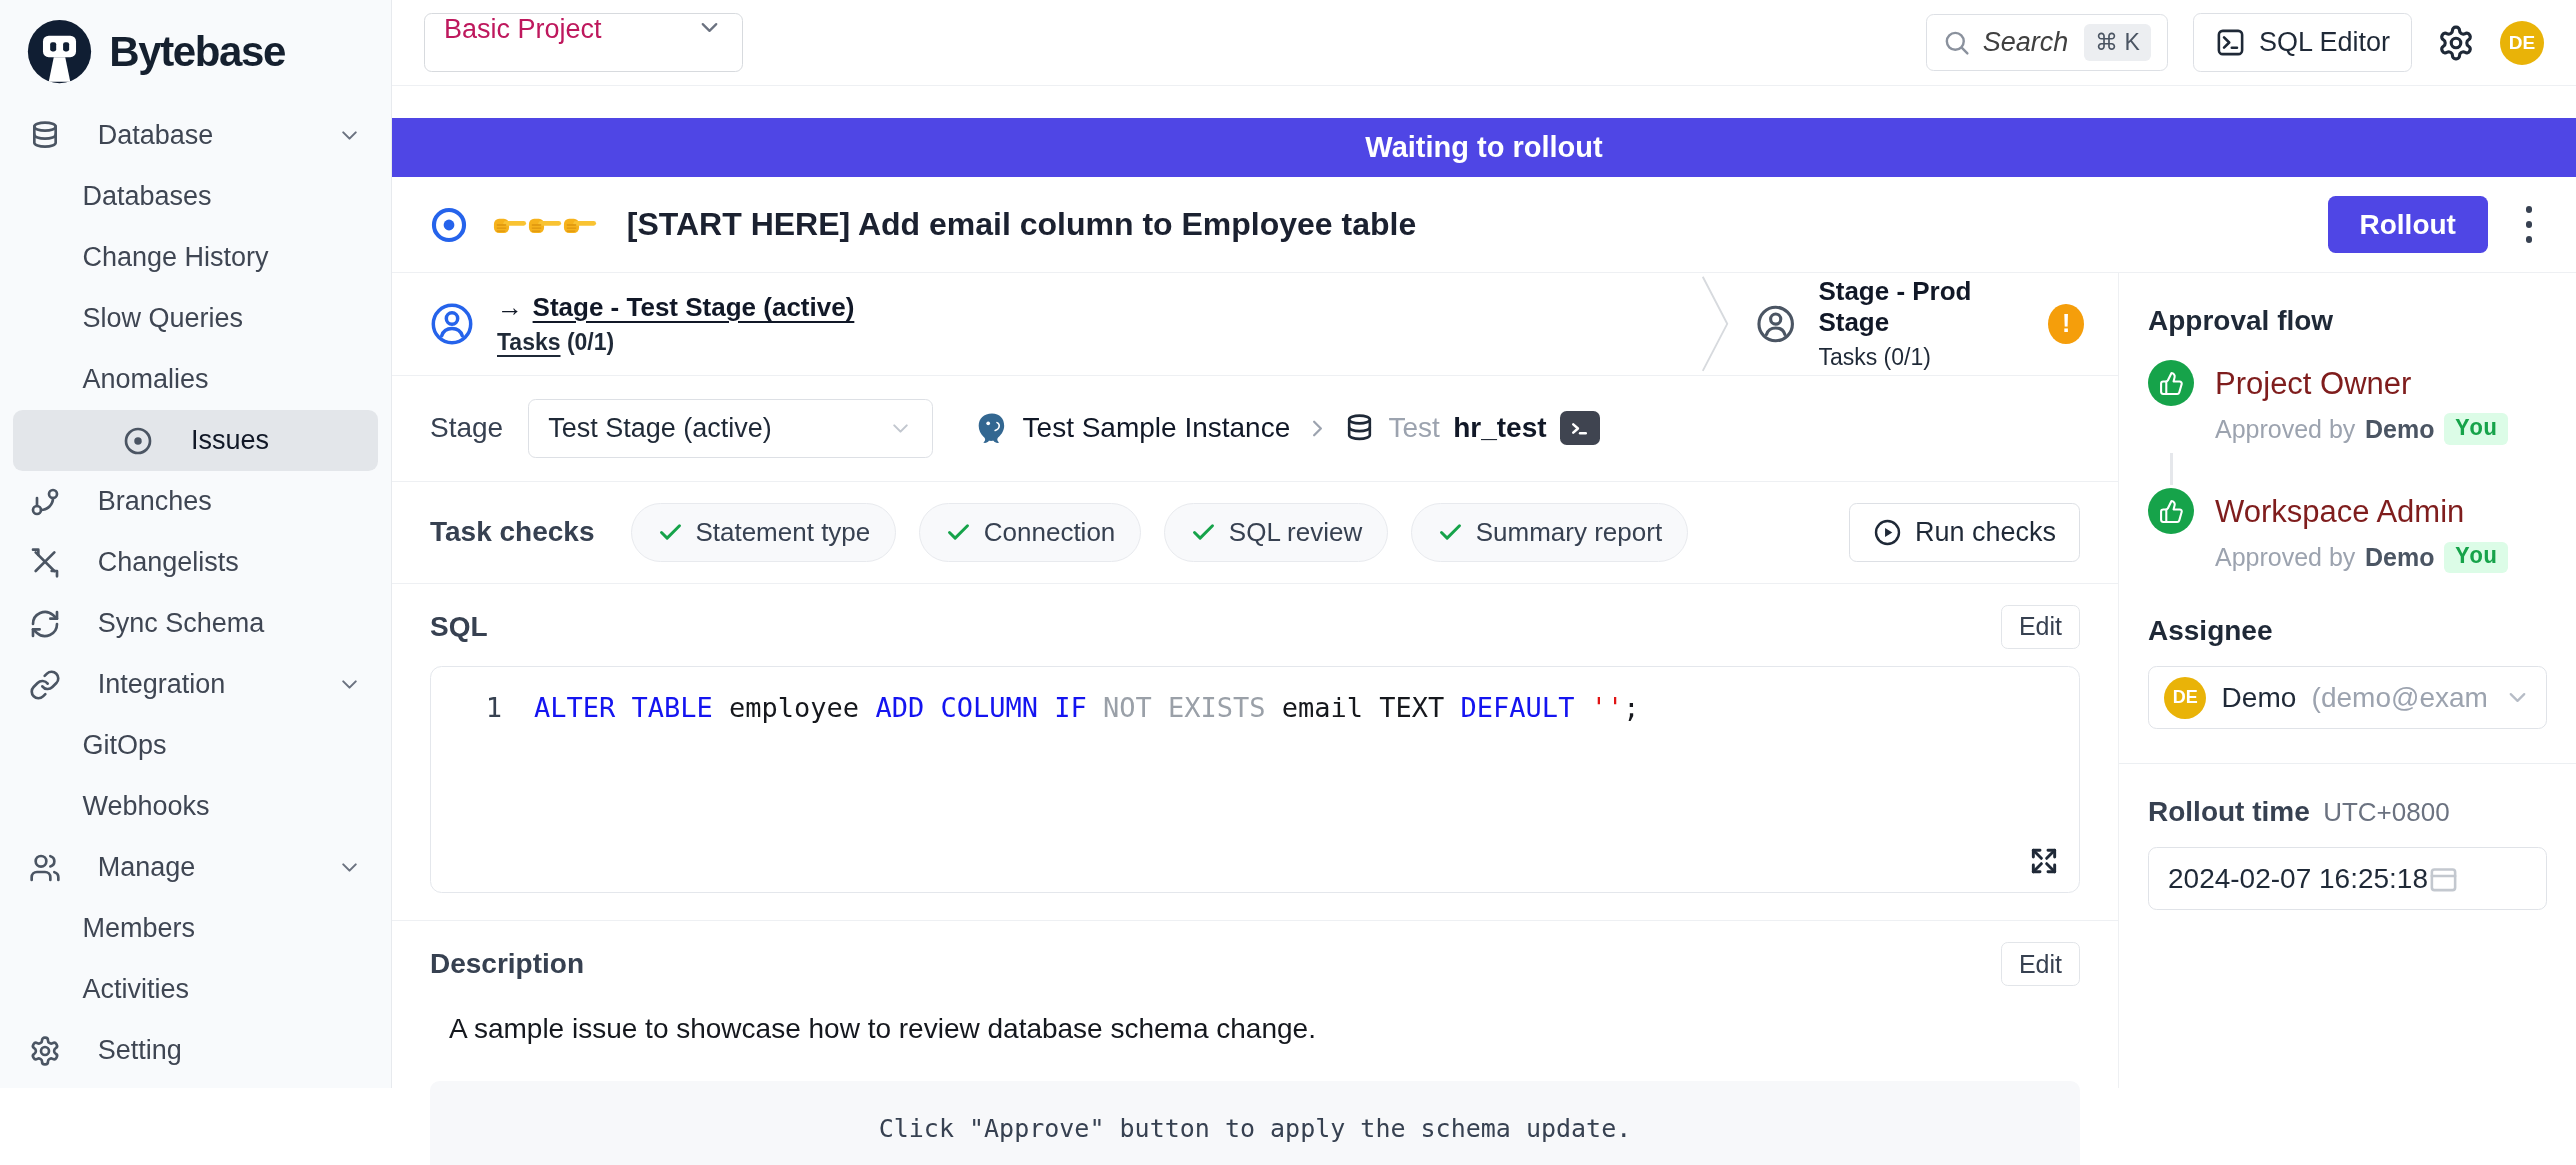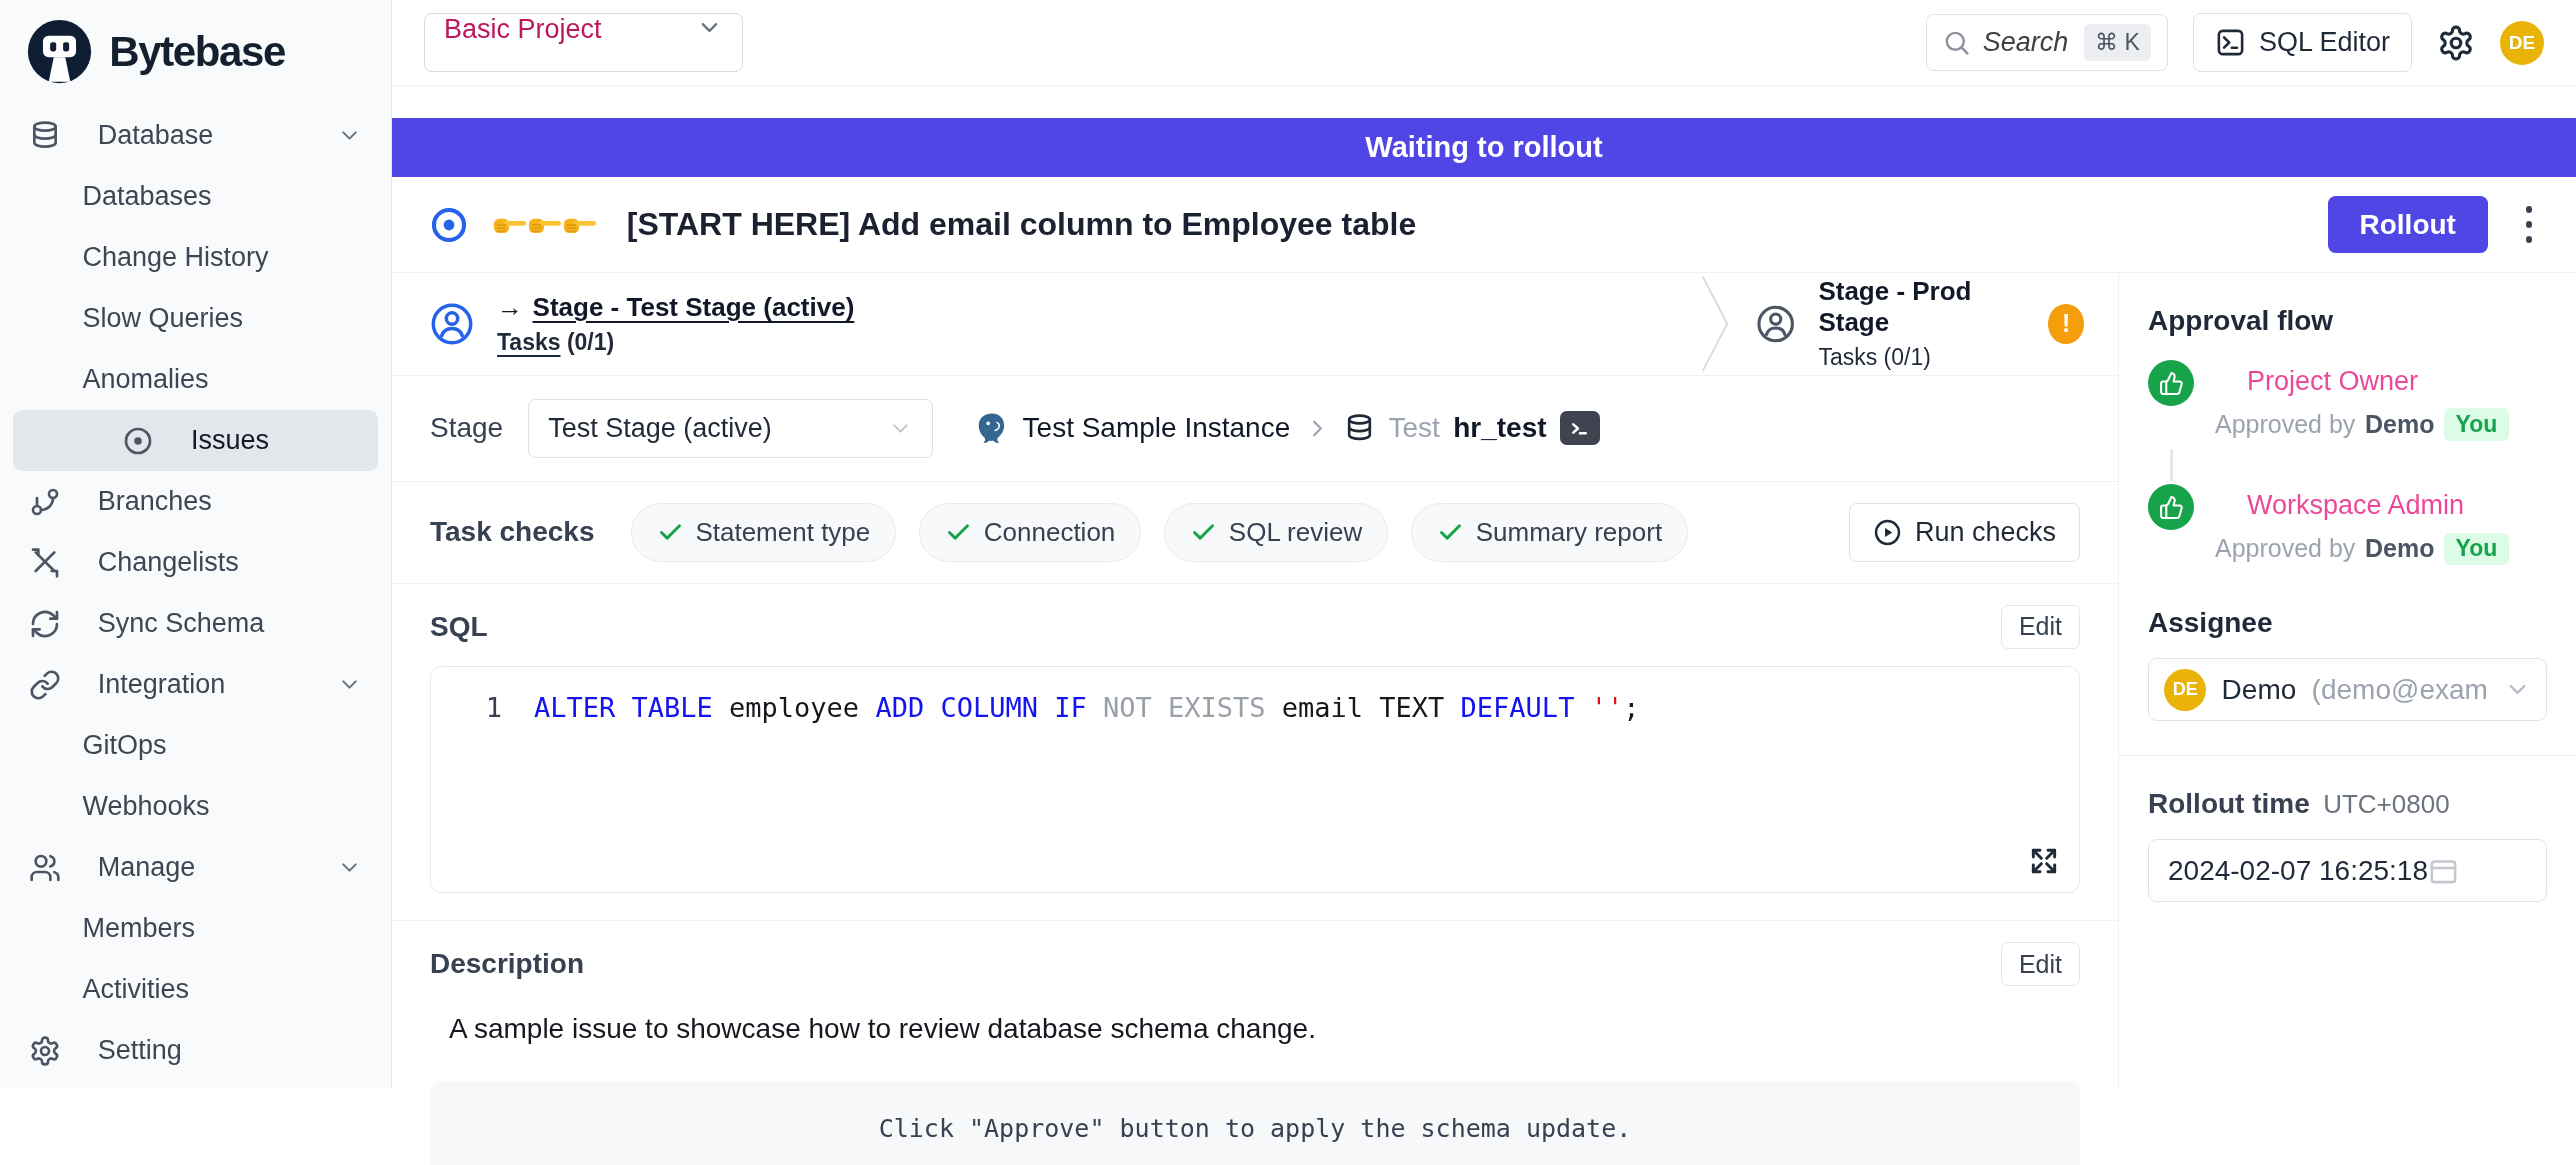--- a/index.html
+++ b/index.html
@@ -111,24 +111,24 @@
   .desc-section { margin-top:27px; border-top:1.9px solid #eef0f3; padding:21px 38px; }
   .desc-body { margin:27px 0 0 19px; font-size:28px; color:#15181e; }
   .note-box { margin-top:36px; background:#f7f8fa; border-radius:9.6px; height:94px; display:flex; align-items:center; justify-content:center; font-family:"DejaVu Sans Mono", monospace; font-size:25px; color:#374151; }
 
   
   .right-panel { width:457px; flex:0 0 457px; padding:32px 29px 0; }
   .rp-title { font-size:28px; font-weight:700; color:#1f2937; }
   .ap-step { display:flex; gap:21px; margin-top:23px; }
   .ap-ic { width:46px; height:46px; border-radius:50%; background:#16a34a; color:#fff; display:flex; align-items:center; justify-content:center; flex:0 0 46px; }
   .ap-ic svg { width:25px; height:25px; }
-  .ap-role { font-size:27px; color:#ec4899; padding-top:5.7px;margin-left:32px; }
+  .ap-role { font-size:31px; color:#7f1d1d; padding-top:5.7px; }
   .ap-by { margin-top:11.5px; font-size:25px; color:#9ca3af; display:flex; align-items:center; gap:9.6px; white-space:nowrap; }
   .ap-by b { color:#4b5563; font-weight:700; }
-  .you-pill { background:#dcfce7; color:#16a34a; font-weight:600; font-size:23px; border-radius:5.7px; padding:2.9px 11.5px; }
+  .you-pill { background:#dcfce7; color:#16a34a; font-weight:600; font-size:23px; border-radius:5.7px; padding:2.9px 11.5px;font-family:Liberation Mono, monospace; }
   .ap-connector { width:2.9px; height:32px; background:#e5e7eb; margin-left:22px; margin-top:7.6px; }
   .assignee-title { margin-top:42px; font-size:28px; font-weight:700; color:#1f2937; }
   .assignee-select { margin-top:19px; display:flex; align-items:center; gap:15.3px; height:63px; border:1.9px solid #e0e3e8; border-radius:8.6px; padding:0 15.3px; overflow:hidden; white-space:nowrap; cursor:pointer; background:#fff; }
   .assignee-select .av { width:42px; height:42px; border-radius:50%; background:#e9b308; color:#fff; font-size:18px; font-weight:700; display:flex; align-items:center; justify-content:center; flex:0 0 42px; }
   .assignee-select .nm { font-size:28px; color:#1f2937; }
   .assignee-select .em { font-size:28px; color:#9ca3af; overflow:hidden; }
   .assignee-select .chev { margin-left:auto; width:27px; height:27px; color:#b6bcc6; flex:0 0 27px; }
   .rp-divider { border:none; border-top:1.9px solid #eceff2; margin:34px -29px 0; }
   .rt-head { margin-top:32px; display:flex; align-items:baseline; gap:13.4px; }
   .rt-label { font-size:28px; font-weight:700; color:#374151; }

